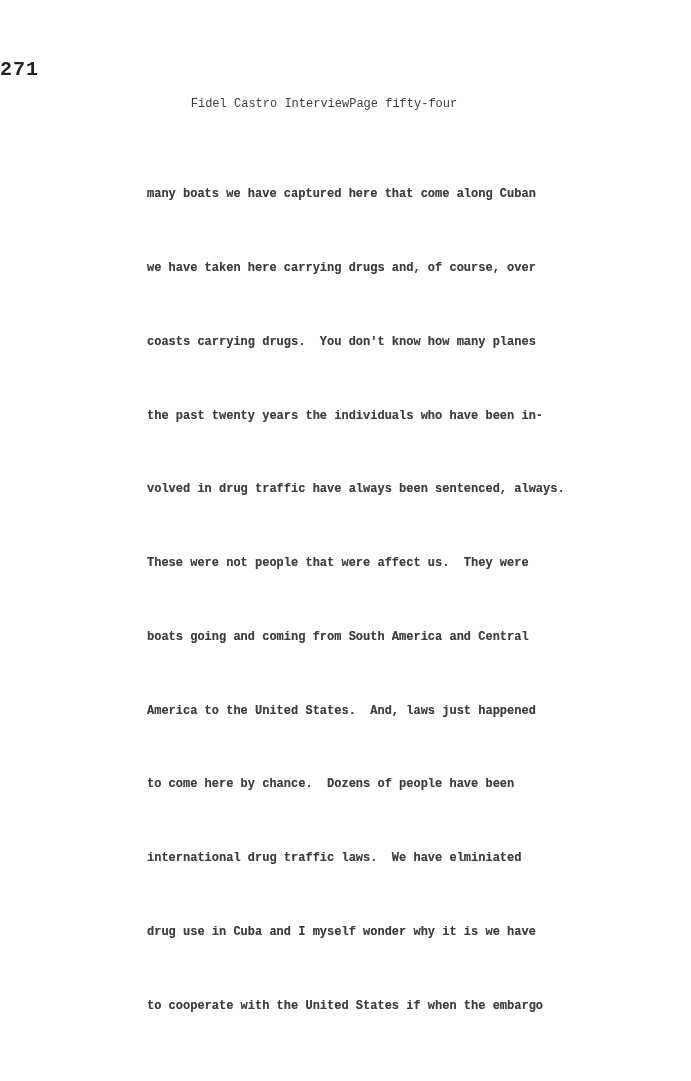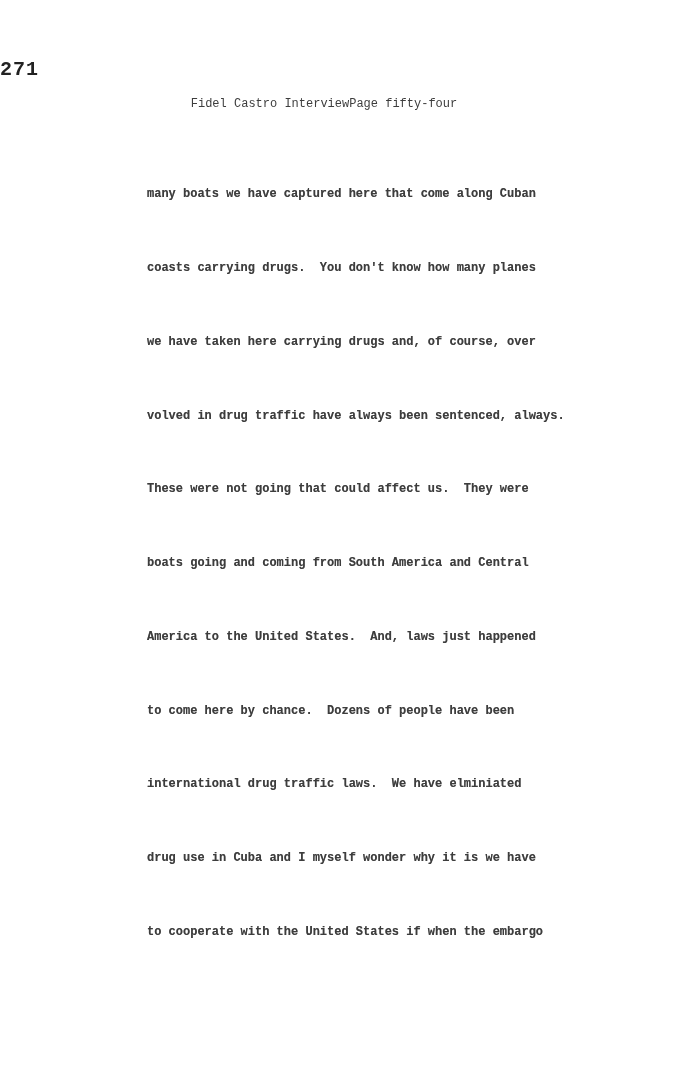--- a/index.html
+++ b/index.html
@@ -63,24 +63,25 @@
 
   <div class="page-number">271</div>
 
   <div class="header-row">
     <span>Fidel Castro Interview</span>
     <span>Page fifty-four</span>
   </div>
 
   <div class="body-text">
     <div class="body-line">many boats we have captured here that come along Cuban</div>
+    <div class="body-line">we have taken here carrying drugs and, of course, over</div>
     <div class="body-line">coasts carrying drugs.  You don't know how many planes</div>
-    <div class="body-line">we have taken here carrying drugs and, of course, over</div>
+    <div class="body-line">the past twenty years the individuals who have been in-</div>
     <div class="body-line">volved in drug traffic have always been sentenced, always.</div>
-    <div class="body-line">These were not going that could affect us.  They were</div>
+    <div class="body-line">These were not people that were affect us.  They were</div>
     <div class="body-line">boats going and coming from South America and Central</div>
     <div class="body-line">America to the United States.  And, laws just happened</div>
     <div class="body-line">to come here by chance.  Dozens of people have been</div>
     <div class="body-line">international drug traffic laws.  We have elminiated</div>
     <div class="body-line">drug use in Cuba and I myself wonder why it is we have</div>
     <div class="body-line">to cooperate with the United States if when the embargo</div>
     
     
     
     

